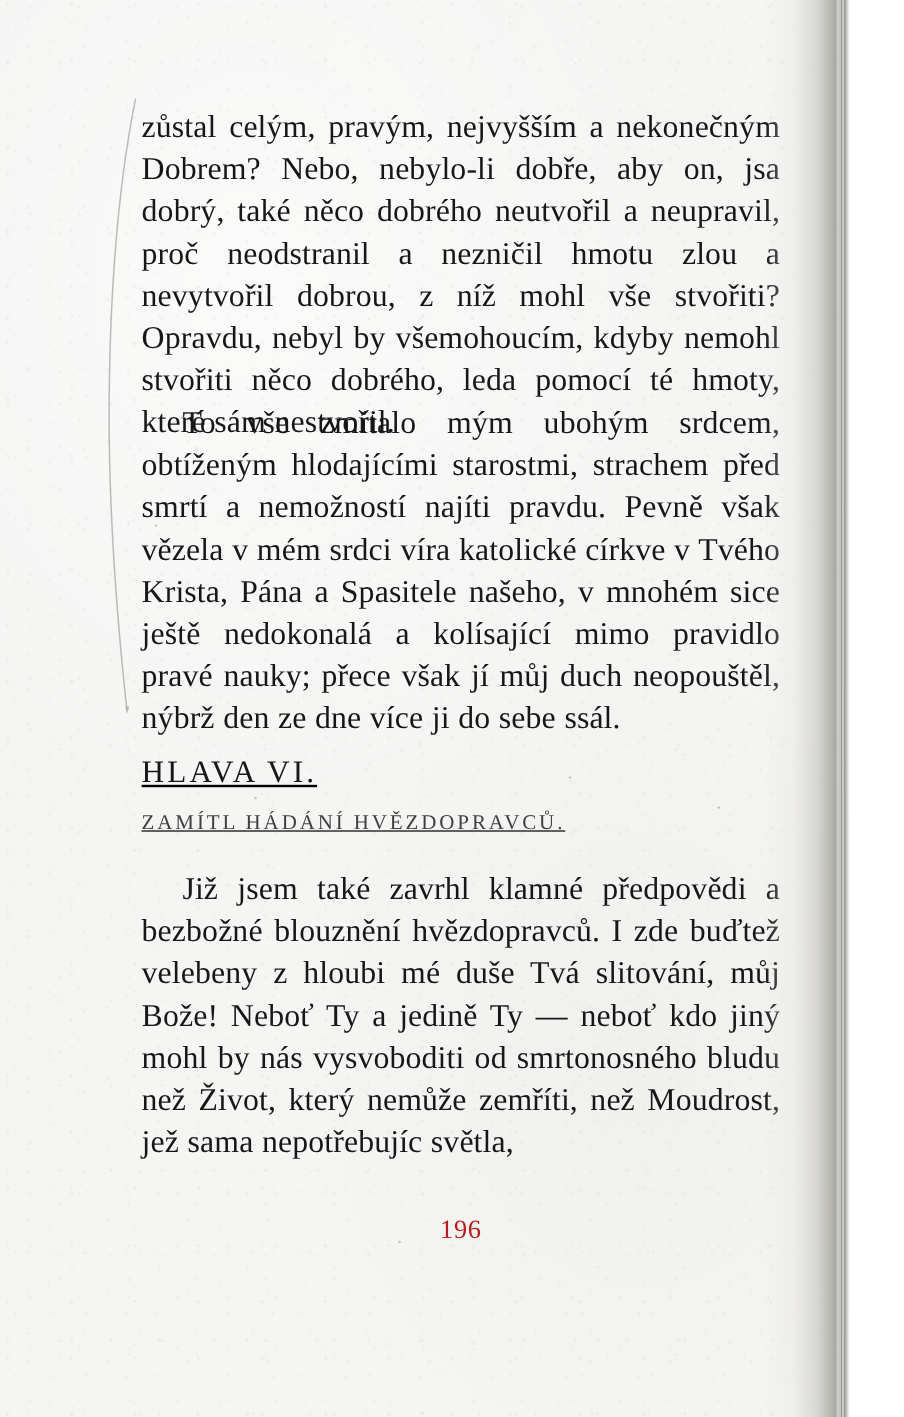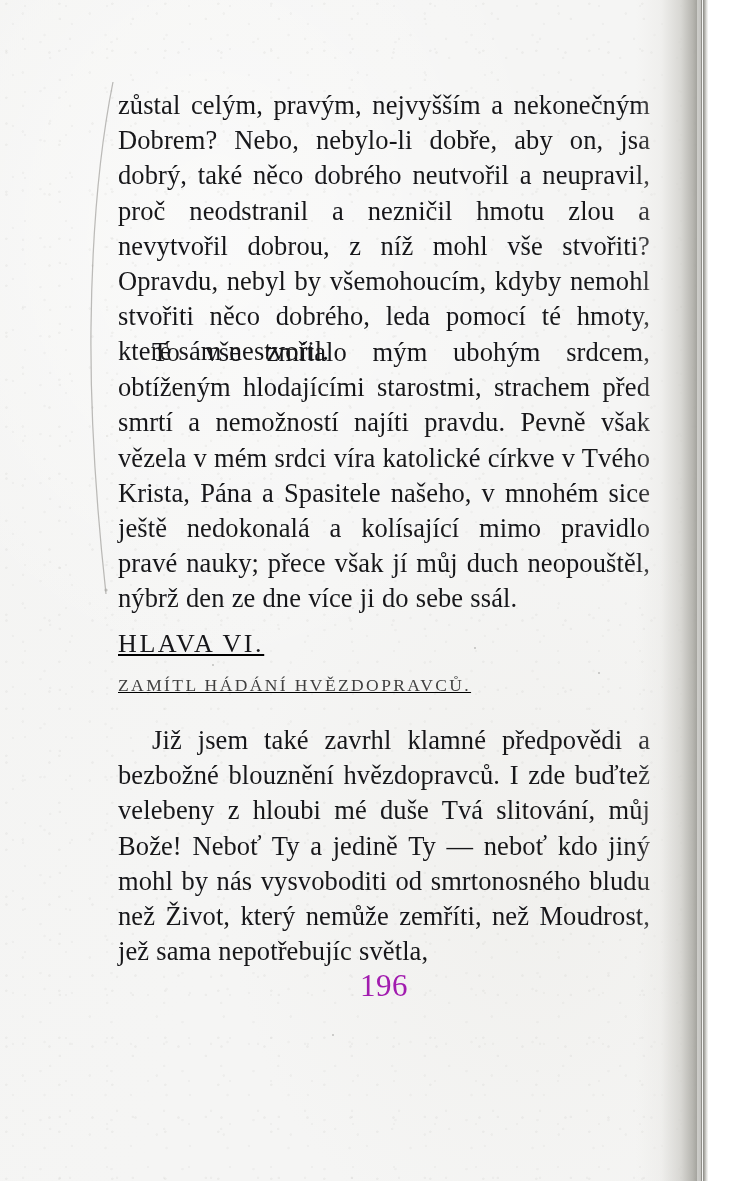--- a/index.html
+++ b/index.html
@@ -191,27 +191,27 @@
     font-size: 17.5px;
     line-height: 22px;
     letter-spacing: 2.4px;
     color: #404040;
     font-weight: normal;
   }
 
   
   .folio {
     position: absolute;
-    top: 968px;
+    top: 1012px;
     left: 0;
     width: 532px;
     text-align: center;
-    font-size: 31px;
+    font-size: 22px;
     letter-spacing: .5px;
-    color: #a21caf;
+    color: #b91c1c;
     font-variant-numeric: oldstyle-nums;
   }
 
   
   .speck {
     position: absolute;
     background: rgba(70,68,64,.30);
     border-radius: 50%;
     pointer-events: none;
   }

